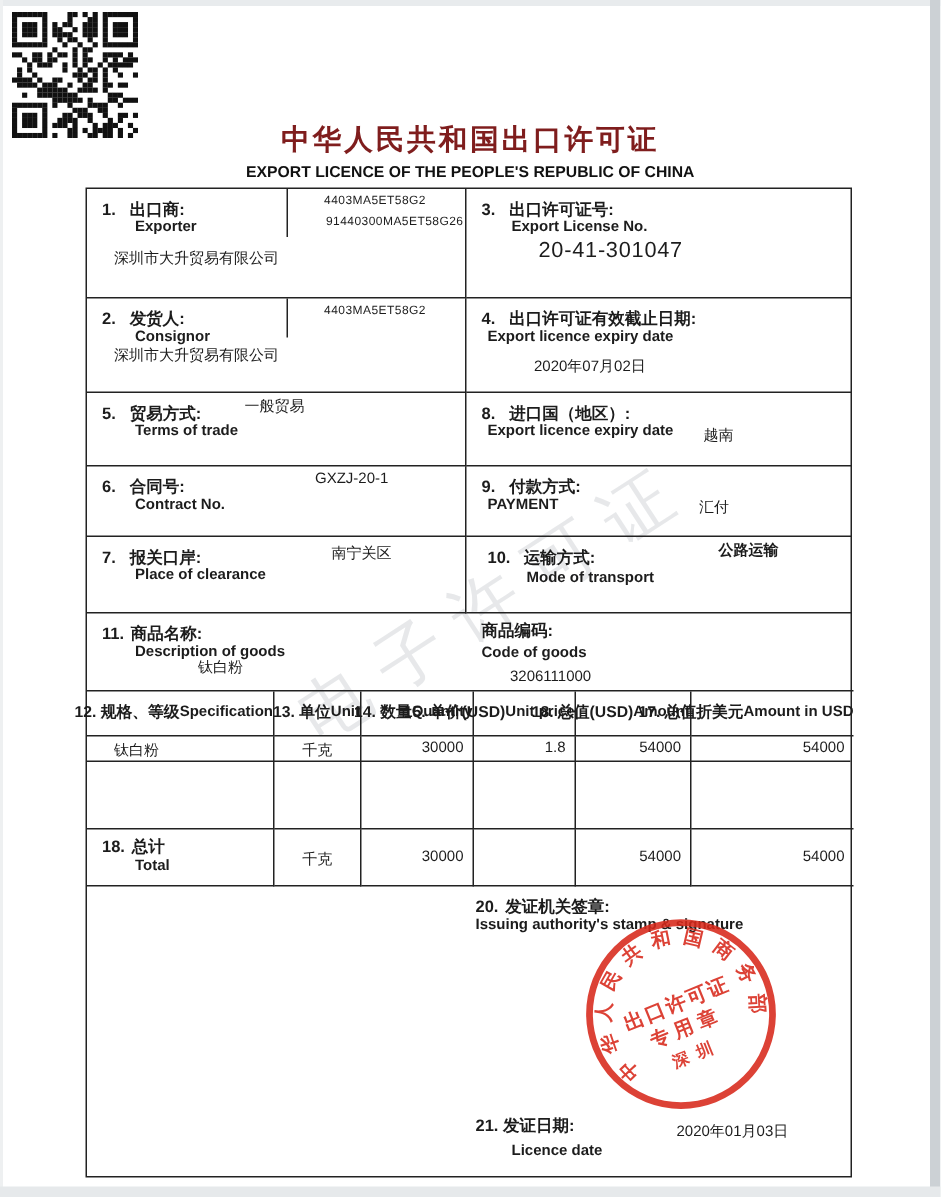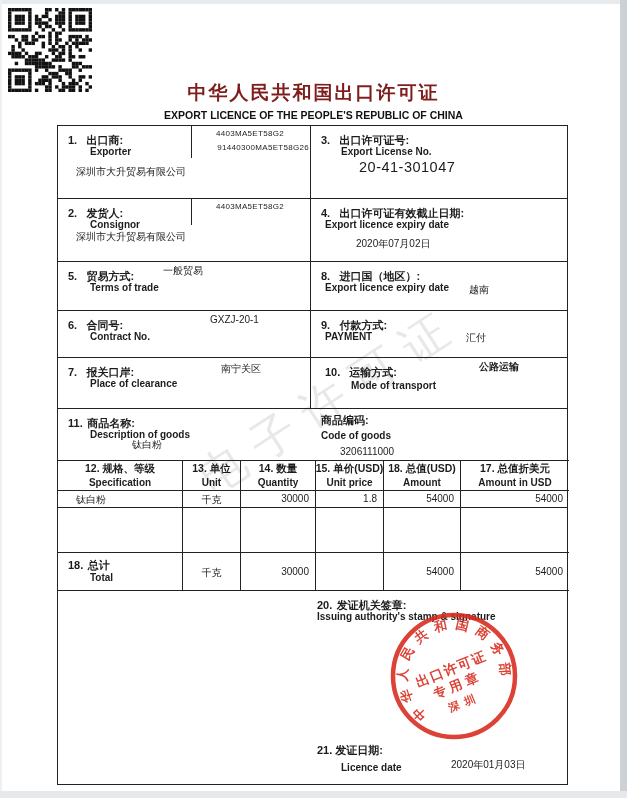--- a/index.html
+++ b/index.html
@@ -31,21 +31,21 @@
   .zh{font-weight:bold;font-size:11px;white-space:nowrap;}
   .no{display:inline-block;min-width:14px;font-weight:bold;font-size:11px;}
   .en{font-weight:bold;font-size:10px;white-space:nowrap;}
   .lbl{position:absolute;left:10px;top:4px;}
   .sub{position:absolute;left:32px;top:20px;}
   .val{position:absolute;font-size:10px;white-space:nowrap;}
   .code{font-size:8px;letter-spacing:.3px;}
   .vline{position:absolute;border-left:1px solid #222;}
   .hline{position:absolute;left:0;width:100%;border-top:1px solid #222;}
 
-  .ghead{display:flex;flex-direction:column;align-items:center;justify-content:center;
+  .ghead{display:flex;flex-direction:row;align-items:center;justify-content:flex-end;
          text-align:center;line-height:1.45;}
   .ghead .zh{font-size:10.5px;}
   .gcell{font-size:10px;}
   .right{position:absolute;right:6px;top:2px;}
   .stamp{position:absolute;}
 </style>
 </head>
 <body>
 
 <div class="edge top"></div>
@@ -522,15 +522,15 @@
         <g transform="rotate(-22 67 67)" fill="#d8281b" text-anchor="middle" font-family="DejaVu Sans, sans-serif" font-weight="bold">
           <text x="67" y="64" font-size="13.5" letter-spacing="1.5">出口许可证</text>
           <text x="67" y="81" font-size="13" letter-spacing="4">专用章</text>
           <text x="67" y="99" font-size="11" letter-spacing="6">深圳</text>
         </g>
       </g>
     </svg>
 
     <div class="val zh" style="left:6px;top:152px;font-size:11px;"><span class="no">21.</span> <span>发证日期:</span></div>
     <div class="val en" style="left:30px;top:171px;">Licence date</div>
-    <div class="val" style="left:140px;top:156px;margin-top:11px;">2020年01月03日</div>
+    <div class="val" style="left:140px;top:156px;">2020年01月03日</div>
   </div>
 </div>
 
 </body></html>

